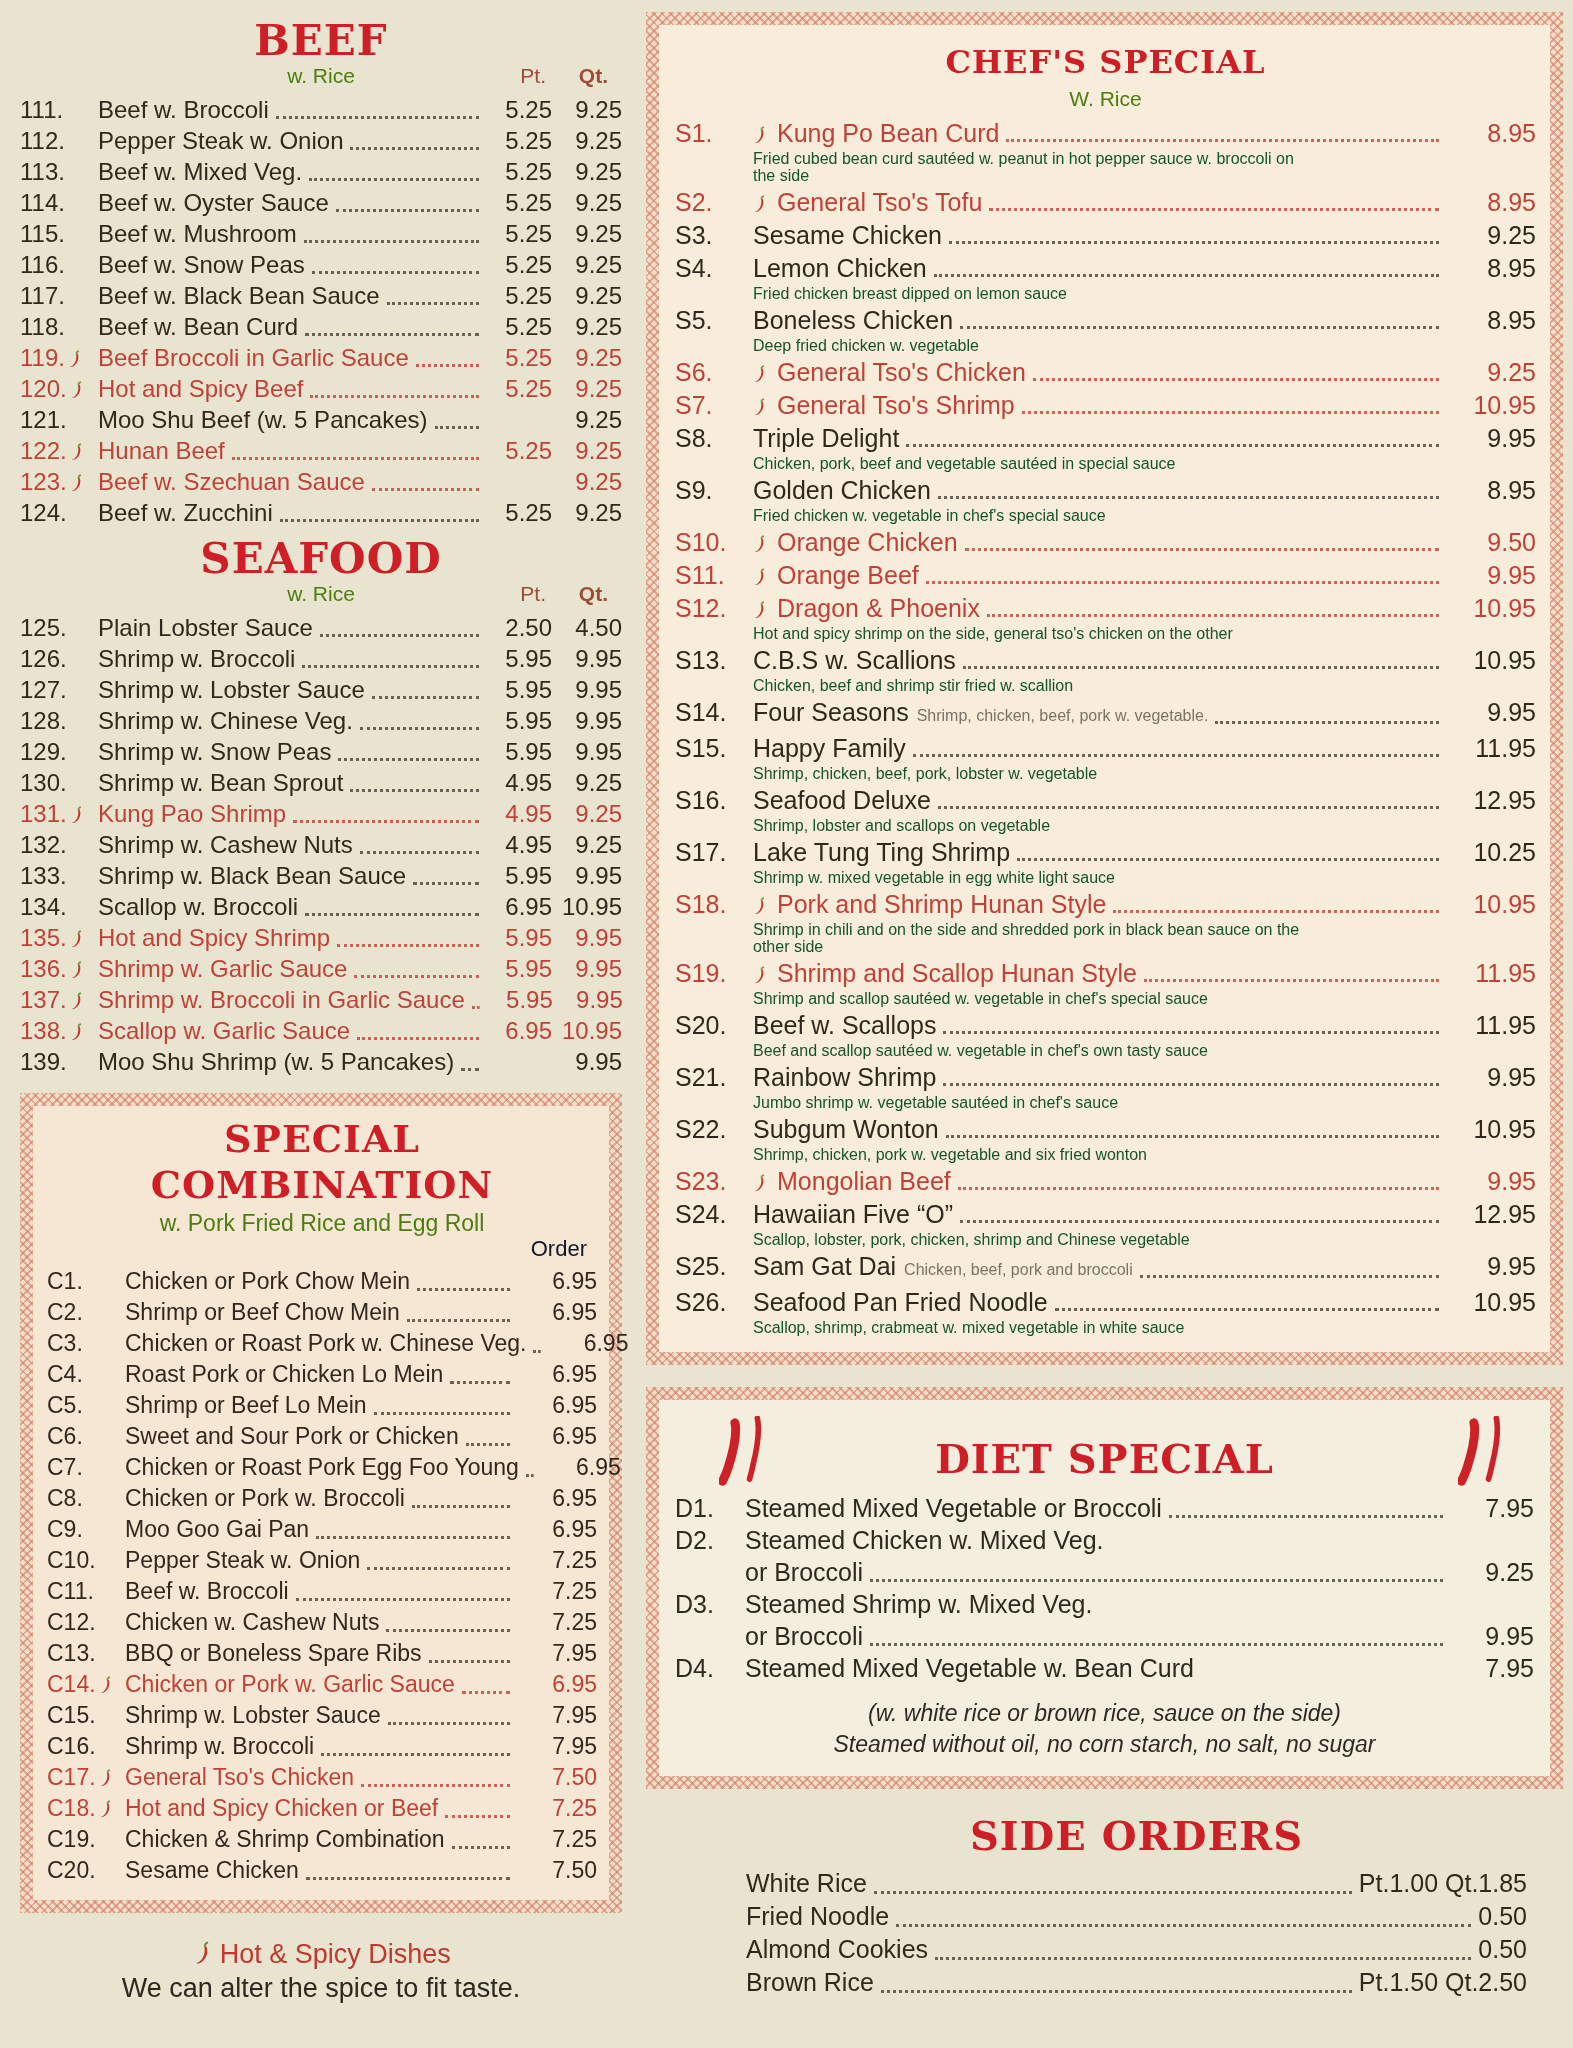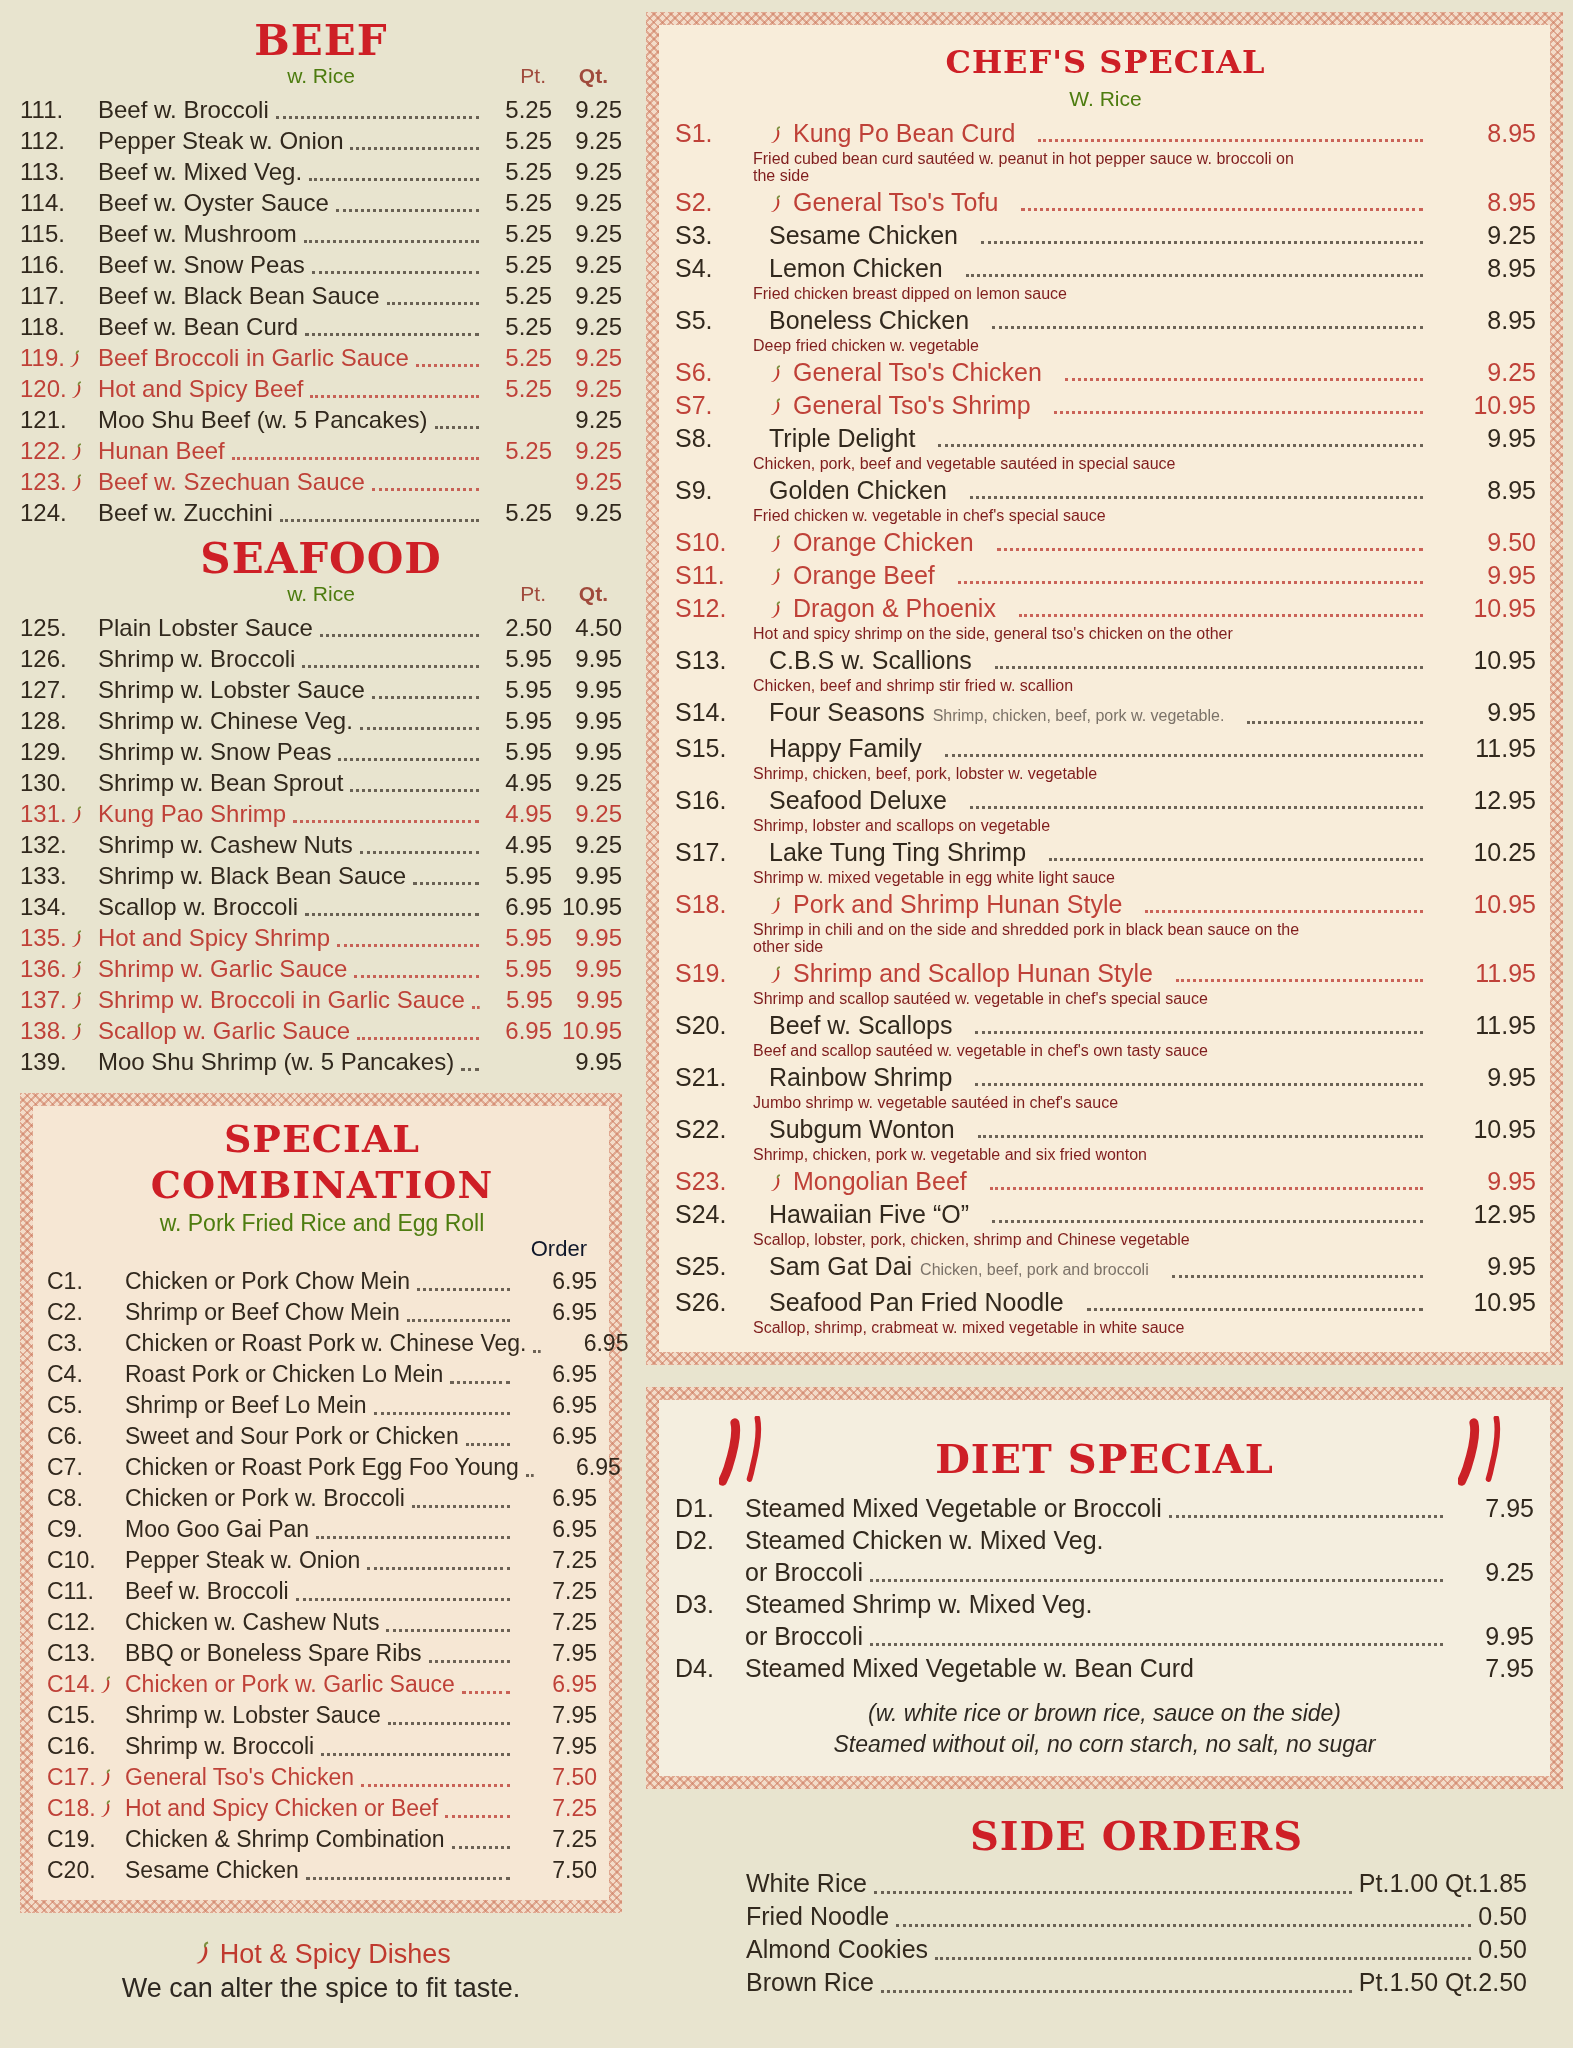--- a/index.html
+++ b/index.html
@@ -48,26 +48,26 @@
       repeating-linear-gradient(45deg, rgba(204,118,90,.5) 0 2px, transparent 2px 6px),
       repeating-linear-gradient(135deg, rgba(204,118,90,.5) 0 2px, transparent 2px 6px);
   }
   .combo-inner{background:#f6e7d4;padding:10px 12px 14px 14px;}
   .combo-inner .row{font-size:23px;line-height:31px;}
 
   
   .chef-inner{background:#f8edda;padding:12px 14px 12px 16px;}
   .chef-title{font-size:32px;line-height:50px;}
   .citem{margin-bottom:4px;}
-  .crow{display:flex;align-items:baseline;font-size:25px;line-height:29px;white-space:nowrap;gap:16px;}
+  .crow{display:flex;align-items:baseline;font-size:25px;line-height:29px;white-space:nowrap;}
   .crow .num{width:78px;}
   .crow .chili{margin-right:10px;margin-left:0;}
   .crow .pr{width:90px;}
   .idesc{font-style:normal;font-size:16px;color:#7b7268;margin-left:8px;letter-spacing:0;}
-  .desc{margin-left:78px;max-width:560px;font-size:16px;line-height:17px;color:#7f1d1d;margin-top:2px;margin-bottom:2px;white-space:normal;}
+  .desc{margin-left:78px;max-width:560px;font-size:16px;line-height:17px;color:#14532d;margin-top:2px;margin-bottom:2px;white-space:normal;}
 
   
   .diet-inner{background:#f4eedf;padding:10px 16px 16px;position:relative;}
   .diet-title{font-size:40px;margin-top:26px;margin-bottom:10px;}
   .fig{position:absolute;top:16px;}
   .fig svg{width:52px;height:72px;}
   .fig-left{left:60px;}
   .fig-right{right:40px;}
   .drow{display:flex;align-items:baseline;font-size:25px;line-height:32px;white-space:nowrap;}
   .drow .num{width:70px;}

